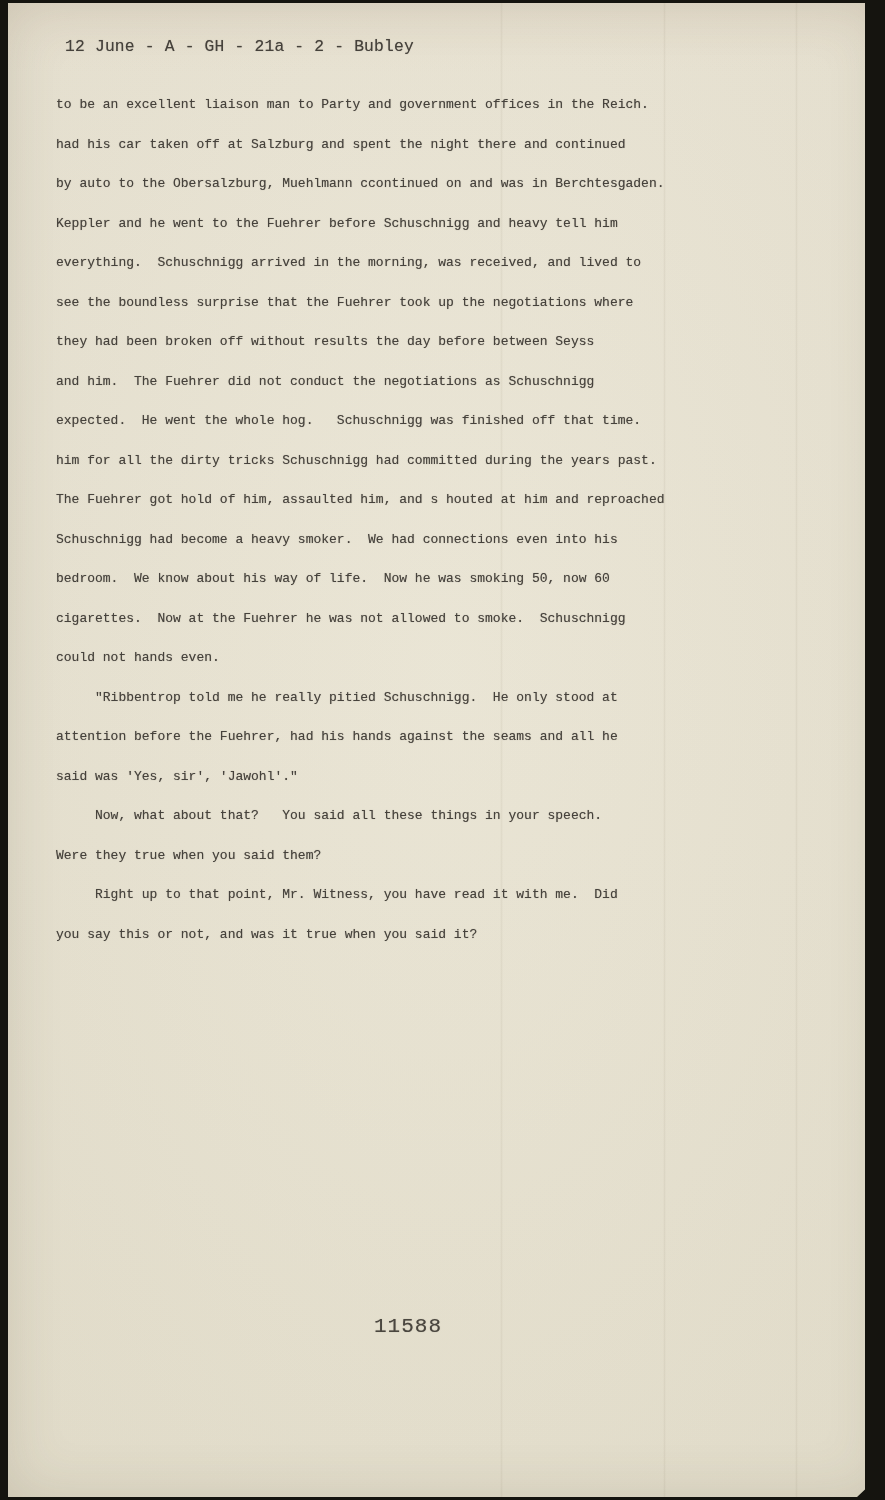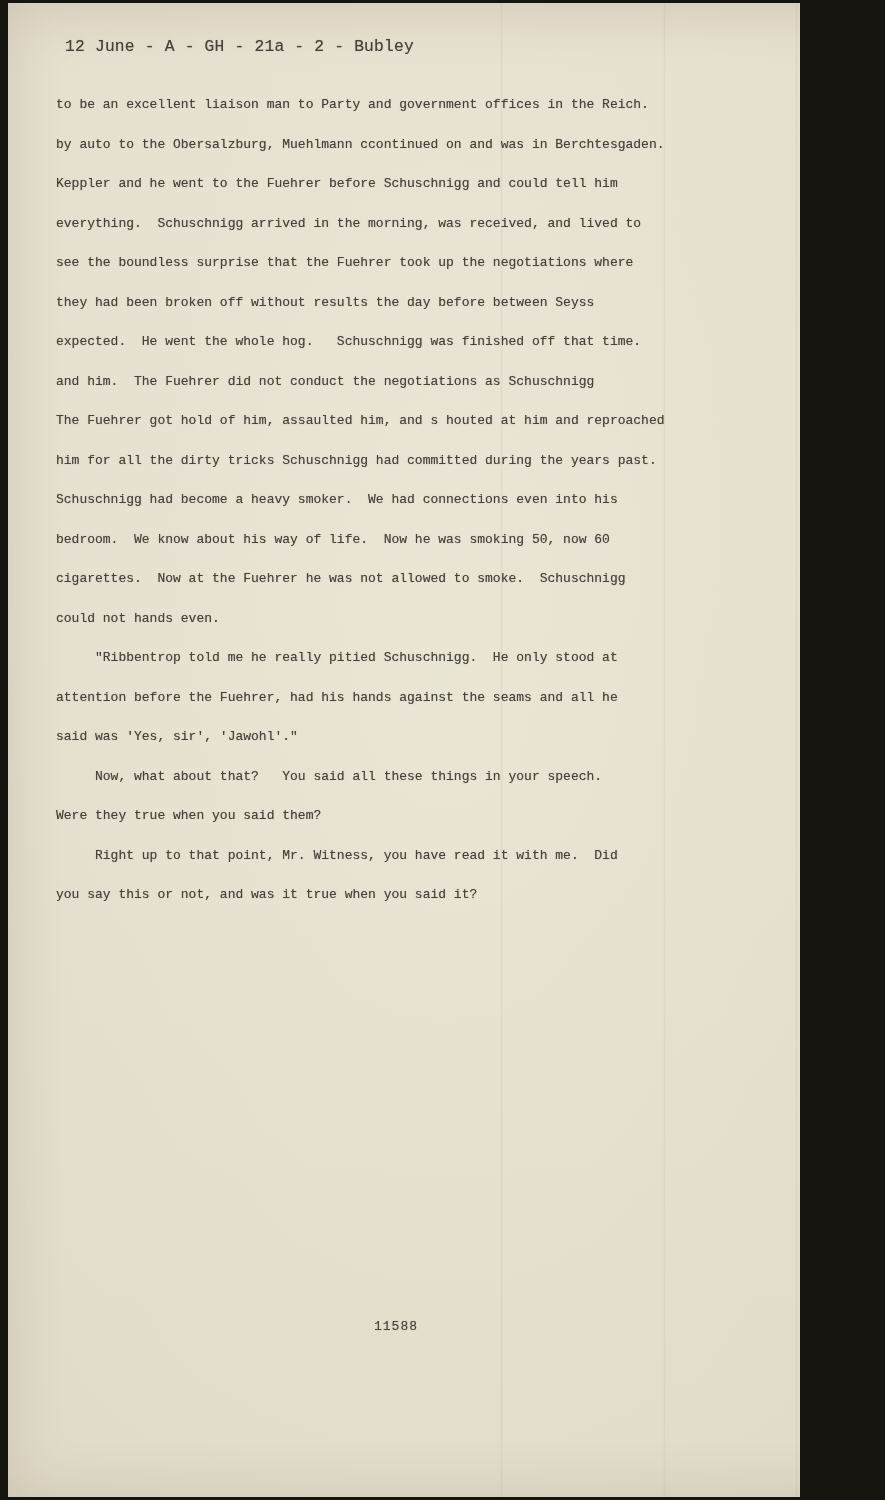--- a/index.html
+++ b/index.html
@@ -3,21 +3,21 @@
 <meta charset="utf-8">
 <style>
   html, body {
     margin: 0;
     padding: 0;
     background: #15140f;
     font-family: "Liberation Mono", "DejaVu Sans Mono", monospace;
   }
   .scan {
     position: relative;
-    width: 800px;
+    width: 865px;
     height: 1500px;
     background: #15140f;
     overflow: hidden;
   }
   .paper {
     position: absolute;
     left: 8px;
     top: 3px;
     width: 875px;
     height: 1494px;
@@ -59,48 +59,49 @@
     font-size: 13px;
     line-height: 39.5px;
     color: #46423c;
     white-space: pre;
     text-shadow: 0 0 0.8px rgba(70,63,55,0.5);
   }
   .page-number {
     position: absolute;
     left: 366px;
     top: 1309px;
-    font-size: 13px;
+    font-size: 21px;
     line-height: 30px;
     color: #4a463f;
     letter-spacing: 1px;
     white-space: pre;
     text-shadow: 0 0 0.8px rgba(70,63,55,0.5);
   }
 </style>
 </head>
 <body>
 
 <div class="scan">
   <div class="paper">
     <div class="crease crease-1"></div>
     <div class="crease crease-2"></div>
     <div class="crease crease-3"></div>
     <div class="header-line">12 June - A - GH - 21a - 2 - Bubley</div>
     <div class="doc-body">
         <div class="line">to be an excellent liaison man to Party and government offices in the Reich.</div>
+        <div class="line">had his car taken off at Salzburg and spent the night there and continued</div>
         <div class="line">by auto to the Obersalzburg, Muehlmann ccontinued on and was in Berchtesgaden.</div>
-        <div class="line">Keppler and he went to the Fuehrer before Schuschnigg and could tell him</div>
+        <div class="line">Keppler and he went to the Fuehrer before Schuschnigg and heavy tell him</div>
         <div class="line">everything.  Schuschnigg arrived in the morning, was received, and lived to</div>
         <div class="line">see the boundless surprise that the Fuehrer took up the negotiations where</div>
         <div class="line">they had been broken off without results the day before between Seyss</div>
+        <div class="line">and him.  The Fuehrer did not conduct the negotiations as Schuschnigg</div>
         <div class="line">expected.  He went the whole hog.   Schuschnigg was finished off that time.</div>
-        <div class="line">and him.  The Fuehrer did not conduct the negotiations as Schuschnigg</div>
+        <div class="line">him for all the dirty tricks Schuschnigg had committed during the years past.</div>
         <div class="line">The Fuehrer got hold of him, assaulted him, and s houted at him and reproached</div>
-        <div class="line">him for all the dirty tricks Schuschnigg had committed during the years past.</div>
         <div class="line">Schuschnigg had become a heavy smoker.  We had connections even into his</div>
         <div class="line">bedroom.  We know about his way of life.  Now he was smoking 50, now 60</div>
         <div class="line">cigarettes.  Now at the Fuehrer he was not allowed to smoke.  Schuschnigg</div>
         <div class="line">could not hands even.</div>
         <div class="line">     "Ribbentrop told me he really pitied Schuschnigg.  He only stood at</div>
         <div class="line">attention before the Fuehrer, had his hands against the seams and all he</div>
         <div class="line">said was 'Yes, sir', 'Jawohl'."</div>
         <div class="line">     Now, what about that?   You said all these things in your speech.</div>
         <div class="line">Were they true when you said them?</div>
         <div class="line">     Right up to that point, Mr. Witness, you have read it with me.  Did</div>

